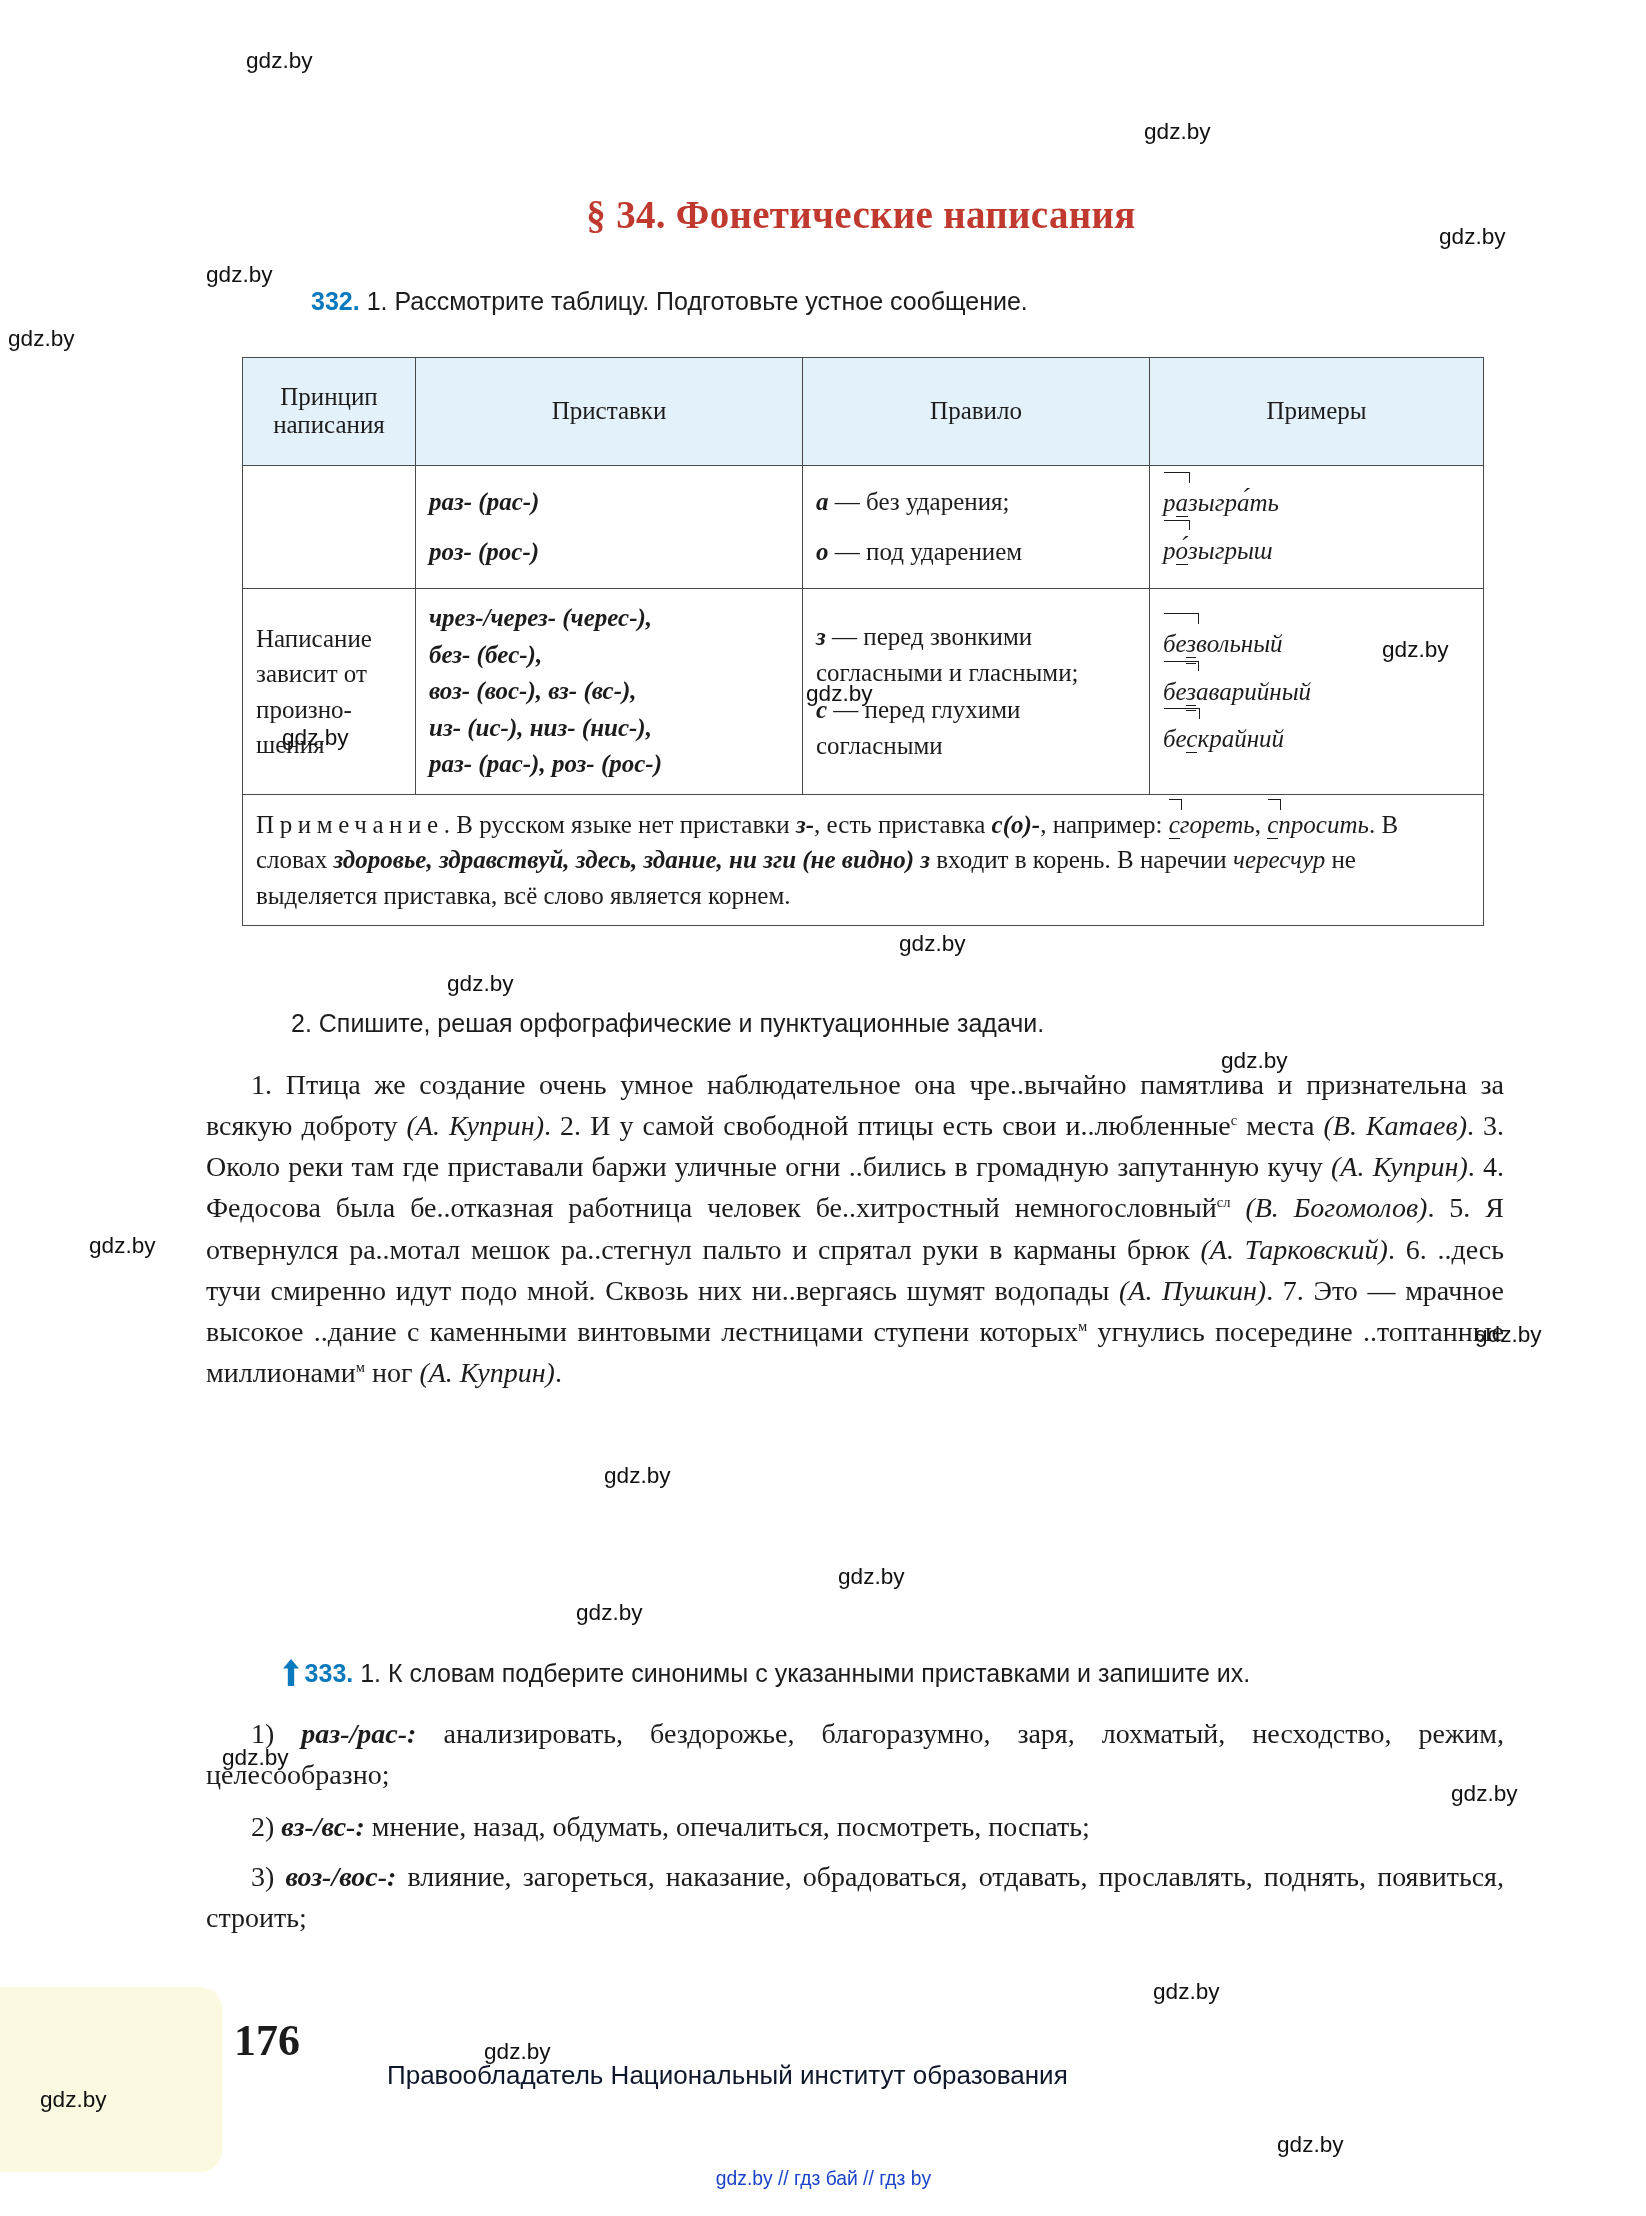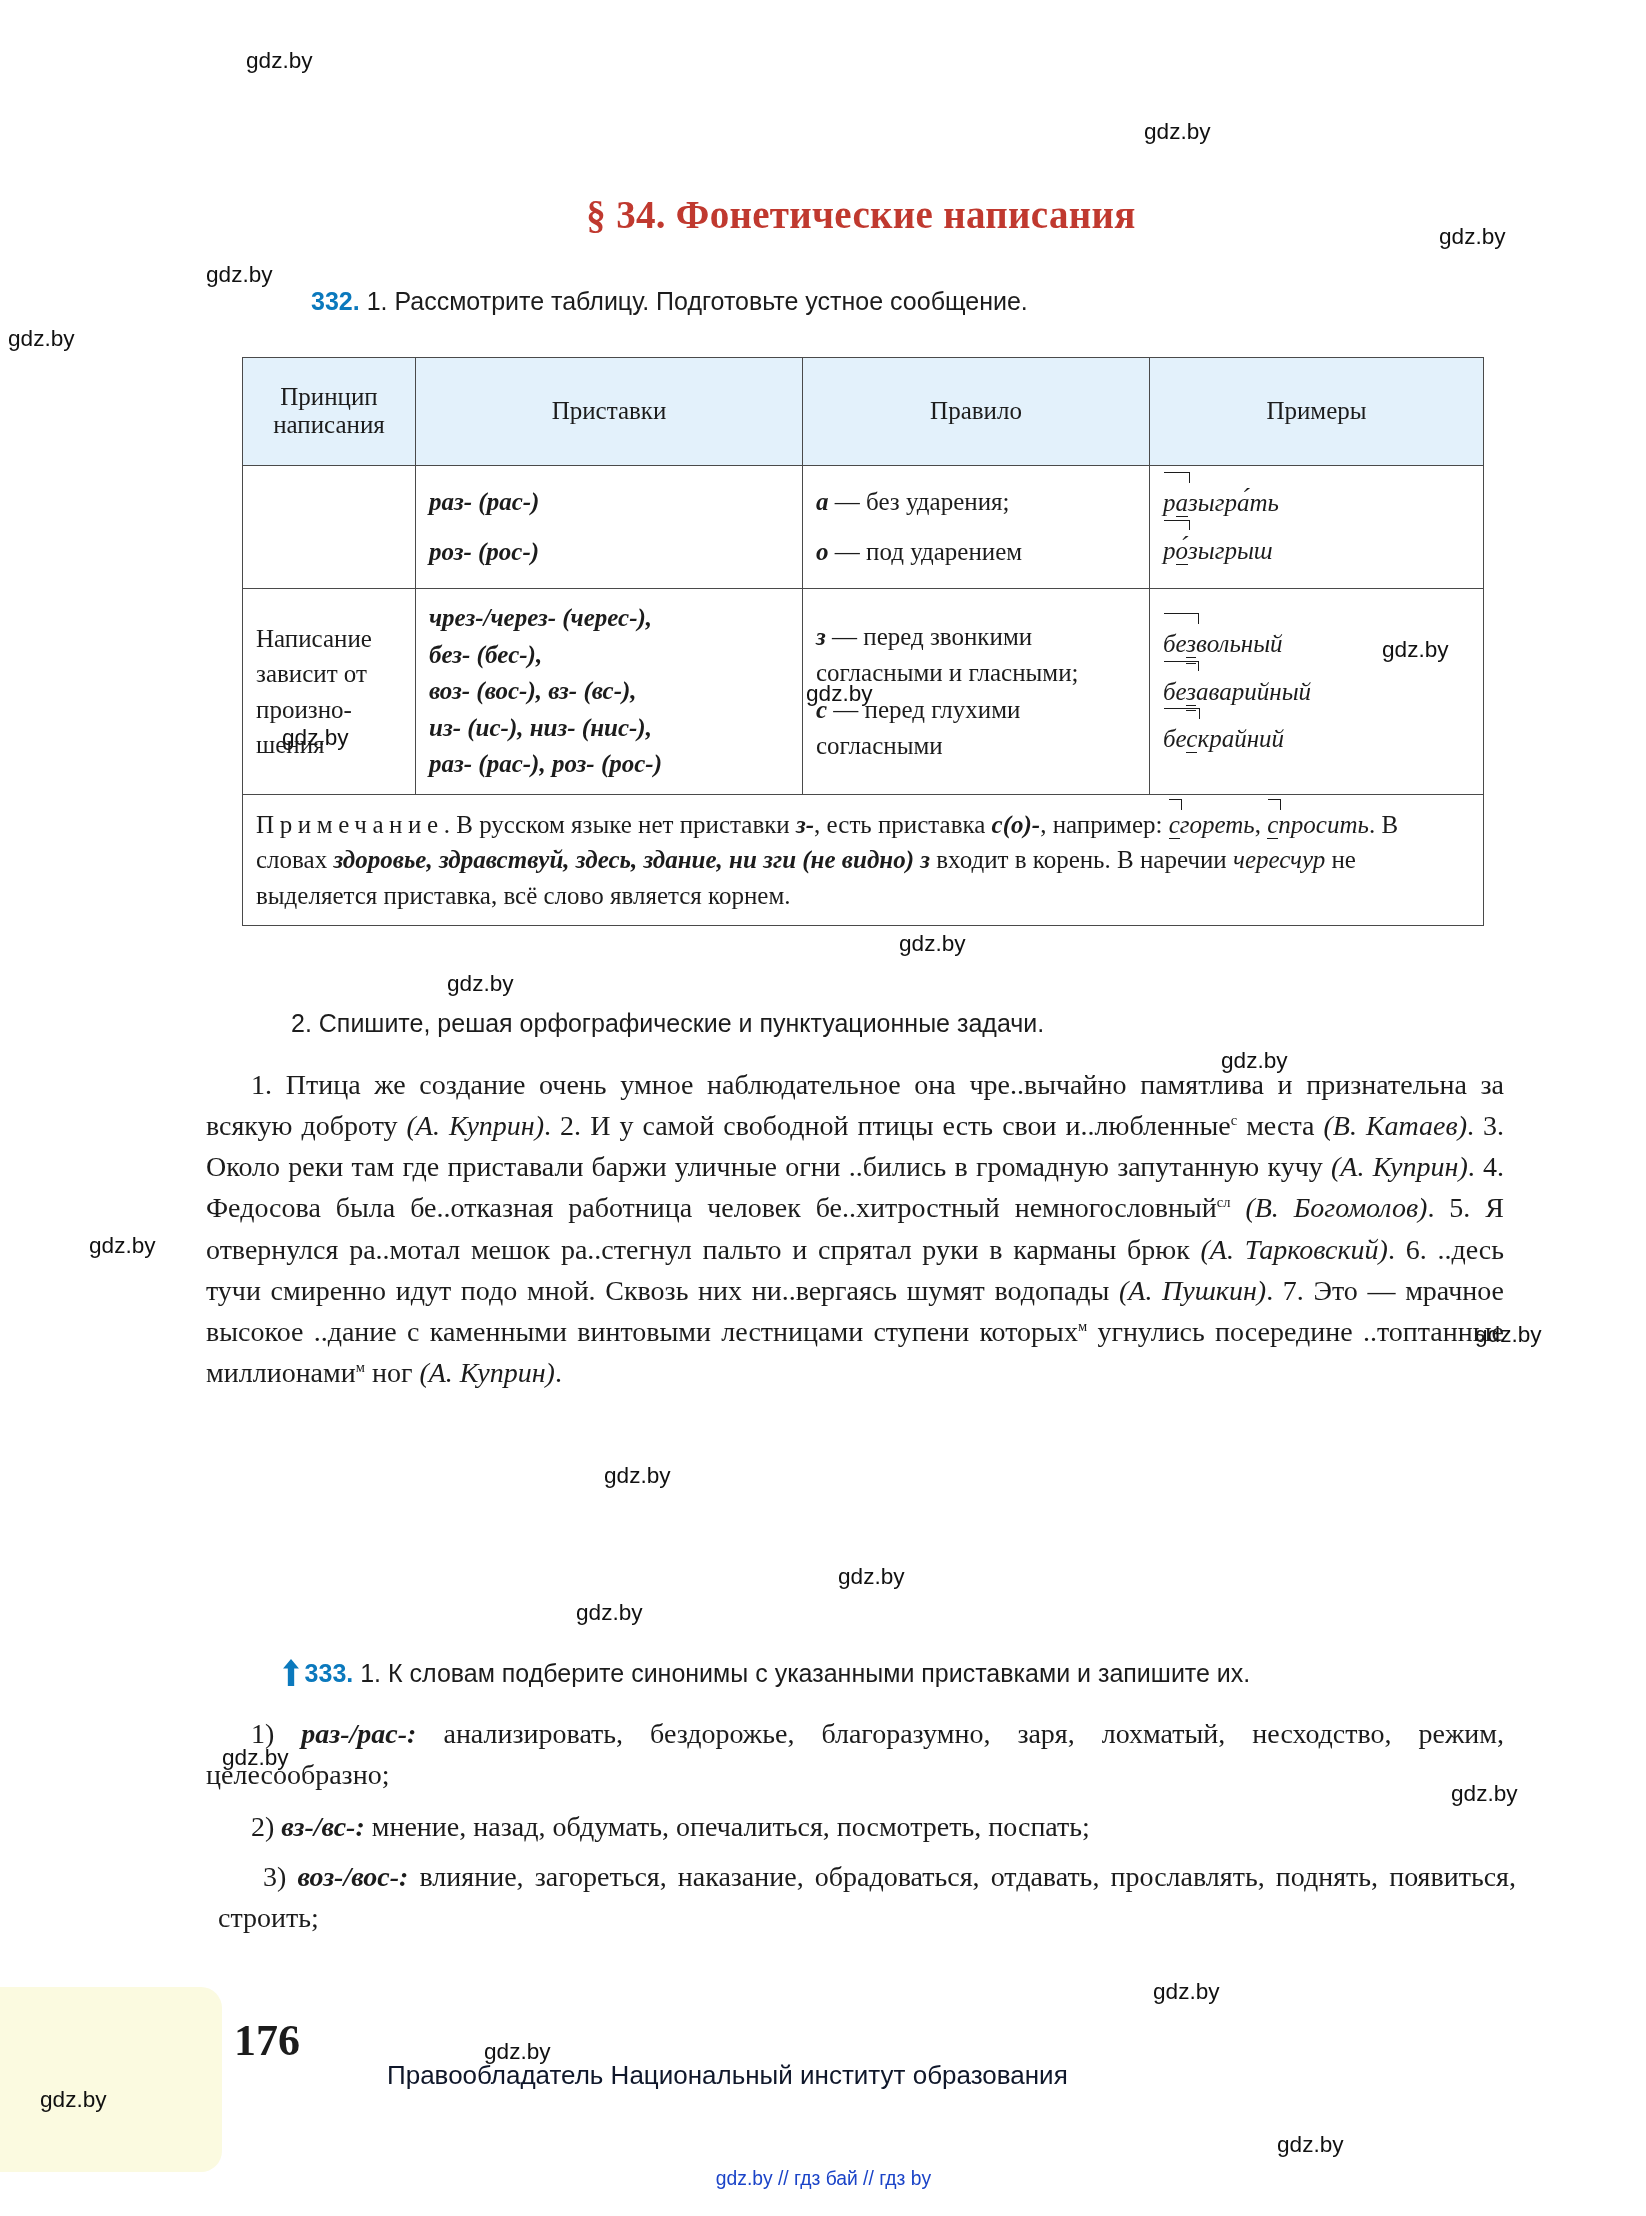--- a/index.html
+++ b/index.html
@@ -355,21 +355,21 @@
           <path d="M10 0 L20 12 L14 12 L14 34 L6 34 L6 12 L0 12 Z" fill="#0b79bd"></path>
         </svg>
       </span><span class="ex-num">333.</span>
       <span>1. К словам подберите синонимы с указанными приставками и запишите их.</span>
     </div>
 
     <div class="list-item" style="top:1713px; left:0; width:1298px;"><span class="indent"></span><span>1)</span> <b>раз-/рас-:</b><span> анализировать, бездорожье, благоразумно, заря, лохматый, несходство, режим, целесообразно;</span></div>
 
     <div class="list-item" style="top:1806px; left:0; width:1298px;"><span class="indent"></span><span>2)</span> <b>вз-/вс-:</b><span> мнение, назад, обдумать, опечалиться, посмотреть, поспать;</span></div>
 
-    <div class="list-item" style="top:1856px; left:12px; width:1298px;"><span class="indent"></span><span>3)</span> <b>воз-/вос-:</b><span> влияние, загореться, наказание, обрадоваться, отдавать, прославлять, поднять, появиться, строить;</span></div>
+    <div class="list-item" style="top:1856px; left:0; width:1298px;"><span class="indent"></span><span>3)</span> <b>воз-/вос-:</b><span> влияние, загореться, наказание, обрадоваться, отдавать, прославлять, поднять, появиться, строить;</span></div>
 
   </div>
 
   <div class="page-number">176</div>
   <div class="copyright">Правообладатель Национальный институт образования</div>
   <div class="footer-links">gdz.by  //  гдз бай  //  гдз by</div>
 
 </div>
 
 

